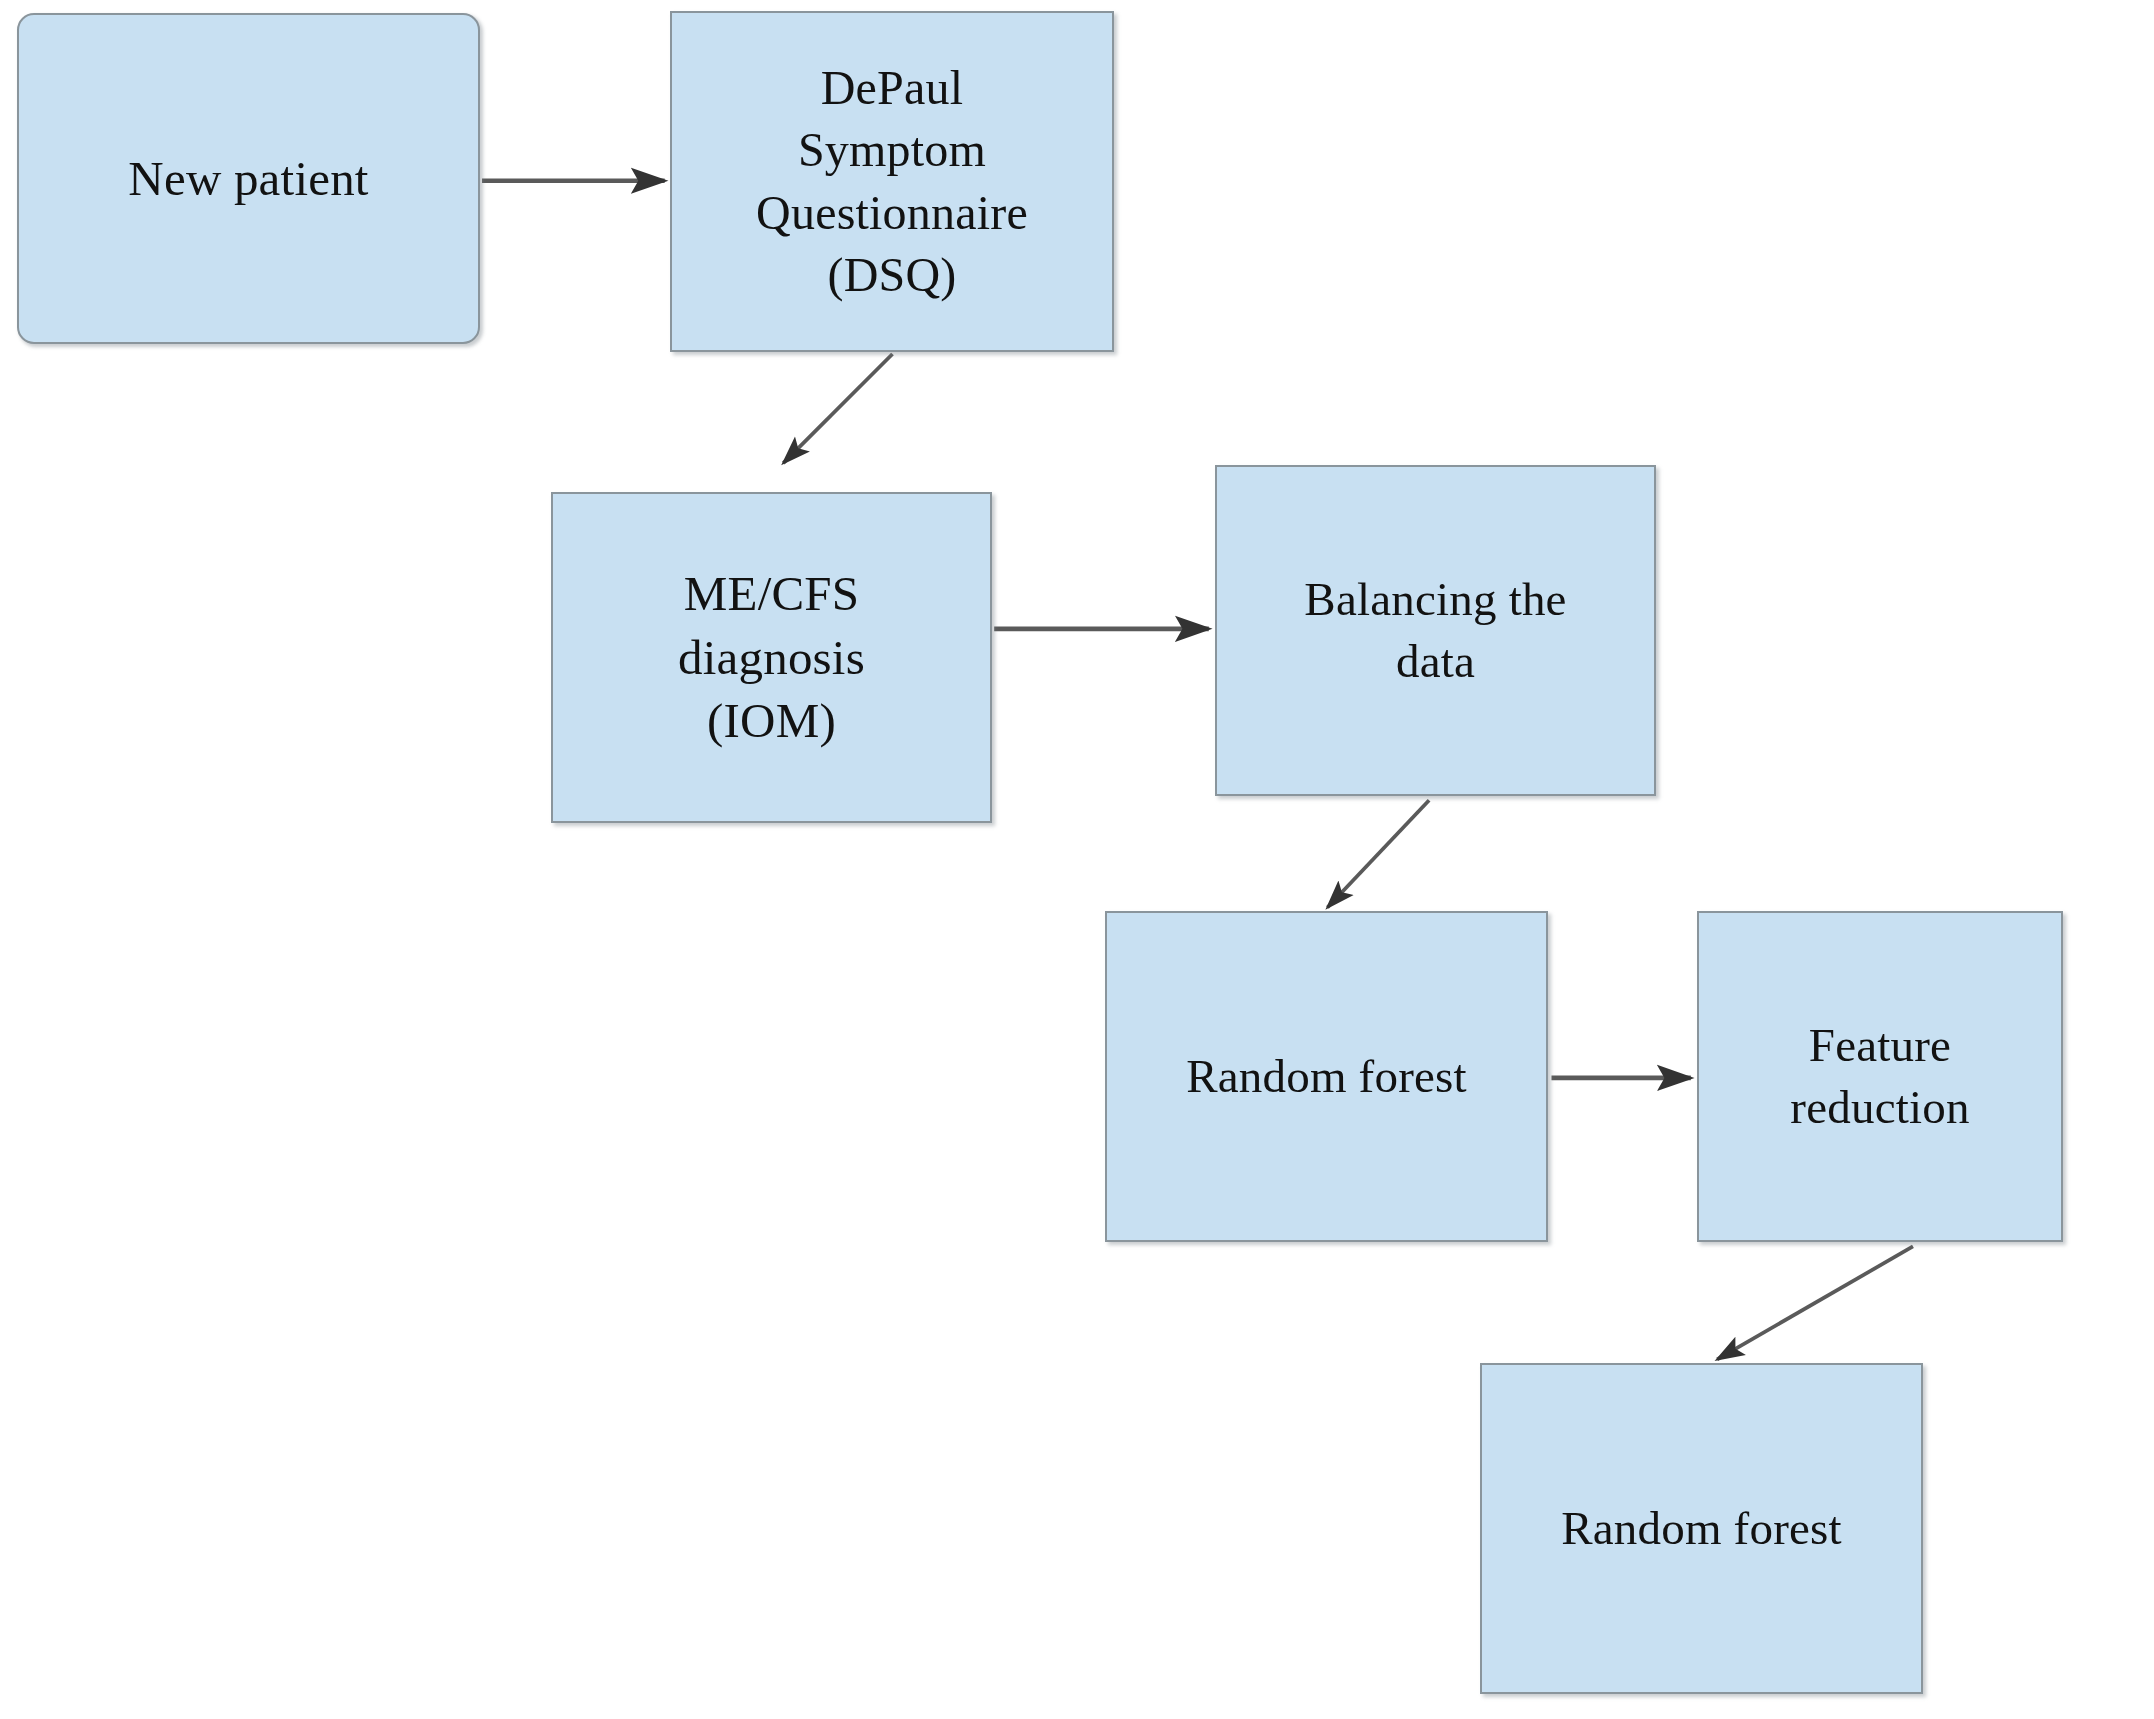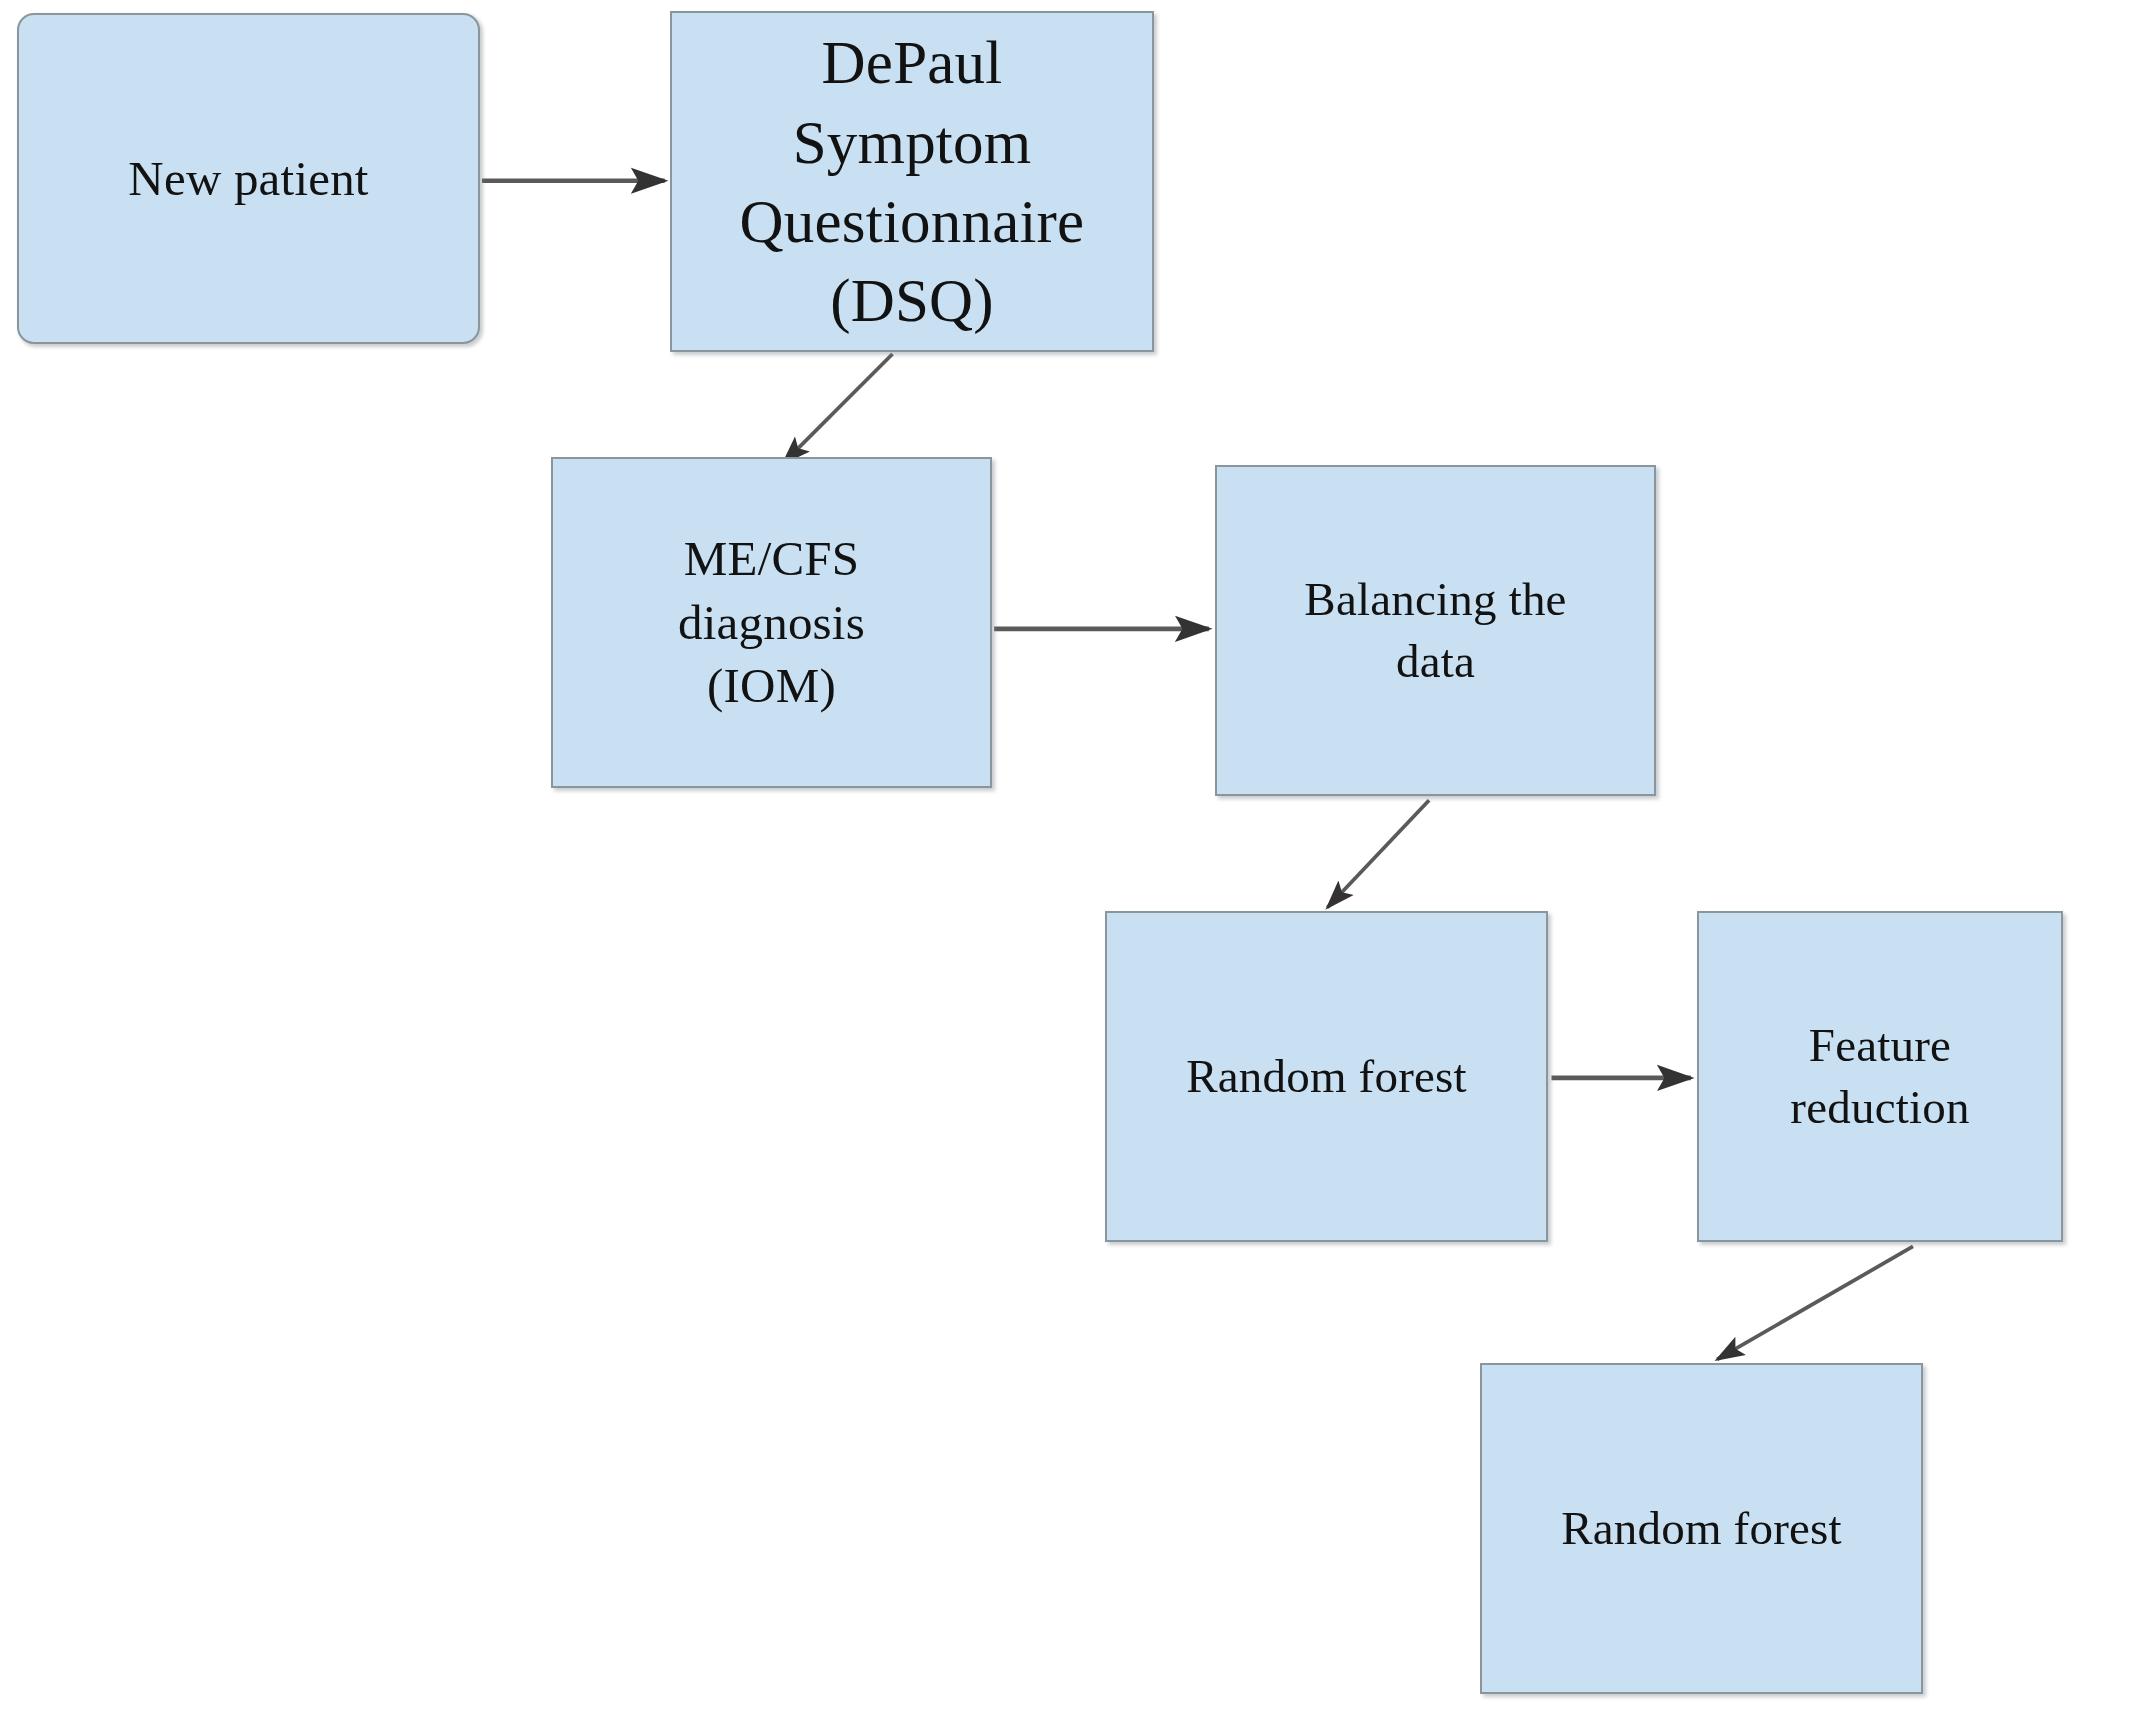--- a/index.html
+++ b/index.html
@@ -62,27 +62,27 @@
         <line x1="1056" y1="668" x2="1284" y2="668" stroke="#5a5a5a" stroke-width="5" marker-end="url(#arrowhead)"></line>
         <line x1="1518" y1="850" x2="1410" y2="964" stroke="#5a5a5a" stroke-width="4" marker-end="url(#arrowhead)"></line>
         <line x1="1648" y1="1145" x2="1796" y2="1145" stroke="#5a5a5a" stroke-width="5" marker-end="url(#arrowhead)"></line>
         <line x1="2032" y1="1324" x2="1824" y2="1444" stroke="#5a5a5a" stroke-width="4" marker-end="url(#arrowhead)"></line>
       </g>
   </svg>
   <div id="node-layer">
       <div class="node" style="left: 17px; top: 13px; width: 463px; height: 331px; font-size: 49px; background: rgb(200, 224, 242); border-color: rgb(138, 149, 156); color: rgb(18, 18, 18); border-radius: 17px;">
         <span class="label">New patient</span>
       </div>
-      <div class="node" style="left: 670px; top: 11.3px; width: 484px; height: 341px; font-size: 61px; background: rgb(200, 224, 242); border-color: rgb(138, 149, 156); color: rgb(18, 18, 18);">
+      <div class="node" style="left: 670px; top: 11.3px; width: 444px; height: 341px; font-size: 48px; background: rgb(200, 224, 242); border-color: rgb(138, 149, 156); color: rgb(18, 18, 18);">
         <span class="label">DePaul
 Symptom
 Questionnaire
 (DSQ)</span>
       </div>
-      <div class="node" style="left: 551px; top: 457px; width: 441px; height: 331px; font-size: 49px; background: rgb(200, 224, 242); border-color: rgb(138, 149, 156); color: rgb(18, 18, 18);">
+      <div class="node" style="left: 551px; top: 492px; width: 441px; height: 331px; font-size: 49px; background: rgb(200, 224, 242); border-color: rgb(138, 149, 156); color: rgb(18, 18, 18);">
         <span class="label">ME/CFS
 diagnosis
 (IOM)</span>
       </div>
       <div class="node" style="left: 1215px; top: 465px; width: 441px; height: 331px; font-size: 47px; background: rgb(200, 224, 242); border-color: rgb(138, 149, 156); color: rgb(18, 18, 18);">
         <span class="label">Balancing the
 data</span>
       </div>
       <div class="node" style="left: 1105px; top: 911px; width: 443px; height: 331px; font-size: 47px; background: rgb(200, 224, 242); border-color: rgb(138, 149, 156); color: rgb(18, 18, 18);">
         <span class="label">Random forest</span>

